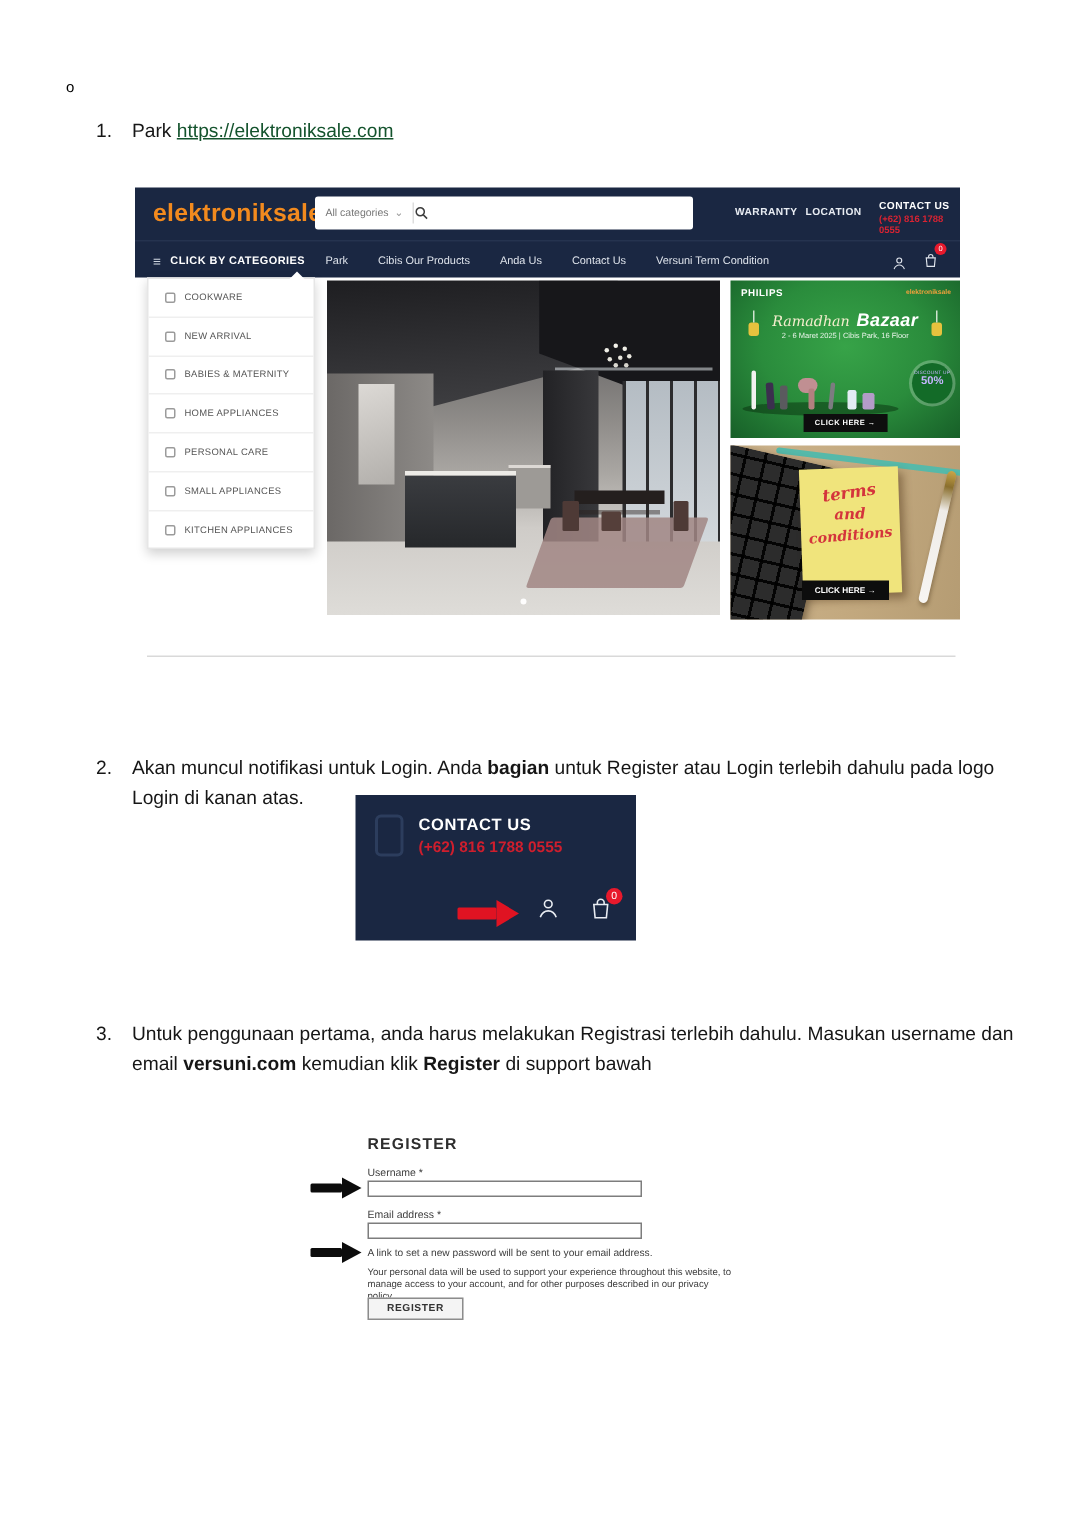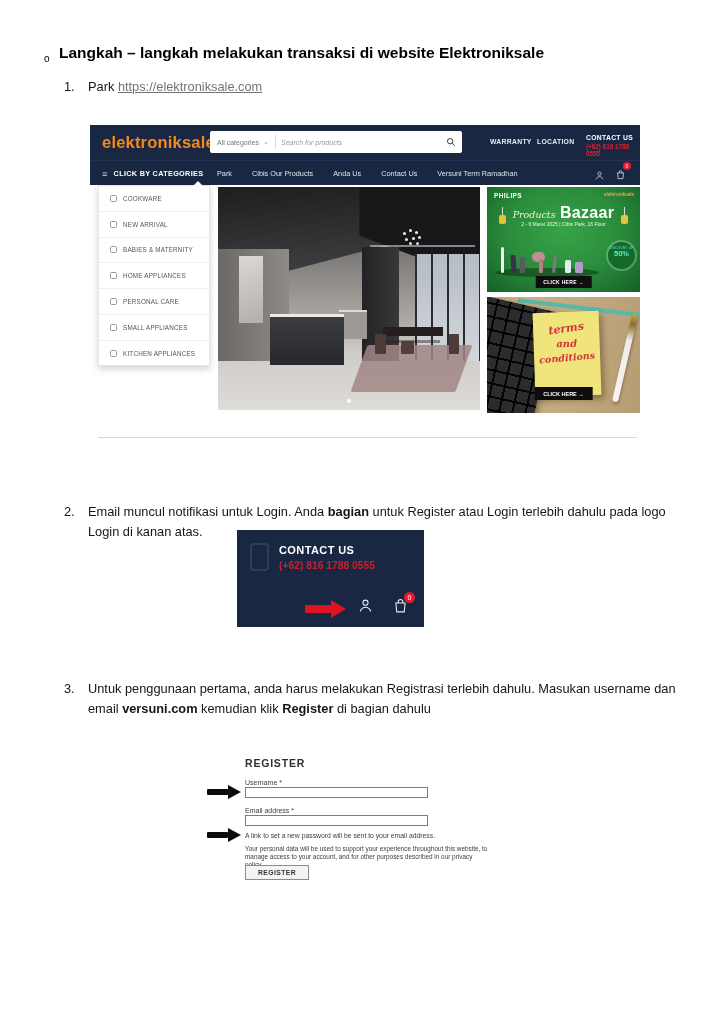--- a/index.html
+++ b/index.html
@@ -8,21 +8,21 @@
 
   
   .doc-bullet { position:absolute; left:44px; top:53px; font-size:10px; color:#000; }
   .doc-title  { position:absolute; left:59px; top:44px; font-size:15.5px; font-weight:bold; color:#000; }
   .step { position:absolute; display:flex; font-size:12.8px; line-height:20px; color:#161616; }
   .step .num { width:24px; flex:none; }
   .step .txt { flex:1; }
   .step1 { left:64px; top:77px; width:630px; }
   .step2 { left:64px; top:502px; width:616px; }
   .step3 { left:64px; top:679px; width:616px; }
-  .doc-link { color:#737373; text-decoration:underline; cursor:pointer; }
+  .doc-link { color:#14532d; text-decoration:underline; cursor:pointer; }
   .b { font-weight:bold; }
 
   
   .site { position:absolute; left:90px; top:125px; width:550px; height:315px; }
   .site-header { position:absolute; left:0; top:0; width:550px; height:35px; background:#1a2742; }
   .site-logo { position:absolute; left:12px; top:8px; font-size:16.5px; font-weight:bold; color:#f28a1e; letter-spacing:.2px; }
   .searchbar { position:absolute; left:120px; top:6px; width:252px; height:22px; background:#fff; border-radius:2px; display:flex; align-items:center; }
   .cat-dd { width:66px; flex:none; font-size:7px; color:#777; padding-left:7px; display:flex; align-items:center; gap:4px; border-right:1px solid #ddd; height:14px; }
   .cat-dd .chev { color:#999; font-size:7px; }
   .search-input { flex:1; border:0; outline:0; font-size:7px; font-style:italic; color:#555; padding:0 5px; height:18px; background:transparent; }
@@ -73,36 +73,36 @@
   .h-dot { left:50%; bottom:7px; width:4px; height:4px; margin-left:-2px; border-radius:50%; background:#fff; opacity:.95; cursor:pointer; }
 
   
   .promo { position:absolute; left:397px; top:62px; width:153px; height:105px; overflow:hidden;
            background:radial-gradient(ellipse at 50% 42%, #37a348 0%, #2a8c3c 52%, #175f28 100%); }
   .promo div, .promo span { position:absolute; }
   .promo-brand { left:7px; top:5px; font-size:6.5px; font-weight:bold; color:#fff; letter-spacing:.4px; }
   .promo-store { right:6px; top:5px; font-size:4.5px; font-weight:bold; color:#f2a13c; }
   .promo-title { left:0; top:17px; width:100%; text-align:center; color:#fff; }
   .promo-title .scr { font-size:9.5px; font-style:italic; color:#f6eecf; font-family:"DejaVu Serif", serif; }
-  .promo-title .bld { font-size:16px; font-weight:bold; letter-spacing:.3px; }
+  .promo-title .bld { font-size:12px; font-weight:bold; letter-spacing:.3px;font-style:italic; }
   .promo-sub { left:0; top:34px; width:100%; text-align:center; font-size:5px; color:#eaf5ea; }
   .lantern { width:7px; height:9px; background:#e6c23e; border-radius:2px; }
   .lantern:before { content:""; position:absolute; left:3px; top:-8px; width:1px; height:8px; background:#cfe3cf; }
   .lant-l { left:12px; top:28px; } .lant-r { right:12px; top:28px; }
   .prod-shadow { left:8px; bottom:15px; width:104px; height:9px; background:rgba(8,48,14,.5); border-radius:50%; }
   .prod { bottom:19px; border-radius:1.5px; }
   .p1 { left:14px; width:2.5px; height:26px; background:#f2f2ef; }
   .p2 { left:24px; width:5px; height:18px; background:#3b2f4e; transform:rotate(-4deg); }
   .p3 { left:33px; width:5px; height:16px; background:#5a5a5e; }
   .p4 { left:45px; width:13px; height:10px; background:#c08f92; border-radius:5px; bottom:30px; }
   .p4b{ left:52px; width:4px; height:14px; background:#b3807f; bottom:19px; }
   .p5 { left:66px; width:3px; height:18px; background:#7c7c80; transform:rotate(6deg); }
   .p6 { left:78px; width:6px; height:13px; background:#e3ecf3; }
   .p7 { left:88px; width:8px; height:11px; background:#b49cc8; }
-  .disc { right:5px; bottom:23px; width:27px; height:27px; background:#136b28; border-radius:50%; color:#5eead4; text-align:center; padding-top:4px; box-shadow:0 0 0 2px rgba(255,255,255,.25); }
+  .disc { right:5px; bottom:23px; width:27px; height:27px; background:#136b28; border-radius:50%; color:#c4b5fd; text-align:center; padding-top:4px; box-shadow:0 0 0 2px rgba(255,255,255,.25); }
   .disc .d1 { position:static; display:block; font-size:3.2px; letter-spacing:.2px; }
   .disc .d2 { position:static; display:block; font-size:7.5px; font-weight:bold; line-height:8px; }
   .promo-cta { left:50%; bottom:4px; transform:translateX(-50%); background:#0e0e0e; color:#fff; font-size:5px; font-weight:bold; padding:3px 8px; letter-spacing:.3px; white-space:nowrap; cursor:pointer; }
 
   
   .terms { position:absolute; left:397px; top:172px; width:153px; height:116px; overflow:hidden;
            background:linear-gradient(100deg,#cdb48d 0%,#c3a97f 55%,#b59c73 100%); }
   .terms div { position:absolute; }
   .t-pencil { left:30px; top:9px; width:130px; height:4px; background:#56b9a9; transform:rotate(7deg); border-radius:2px; }
   .t-keyboard { left:-30px; top:4px; width:88px; height:124px; background:
@@ -148,37 +148,35 @@
   .reg-note { position:absolute; left:40px; top:80px; font-size:6.8px; color:#3d3d3d; }
   .reg-privacy { position:absolute; left:40px; top:93px; width:246px; font-size:6.4px; line-height:8.2px; color:#3d3d3d; }
   .reg-btn { position:absolute; left:40px; top:113px; border:1px solid #8c8c8c; background:#f4f4f4; font-size:6.8px; font-weight:bold; color:#333; padding:3px 12px; letter-spacing:.4px; cursor:pointer; font-family:"Liberation Sans",sans-serif; }
 </style>
 </head>
 <body>
 
 <div class="page">
 
   <span class="doc-bullet">o</span>
-  <h1 class="doc-title">Langkah – langkah melakukan transaksi di website Elektroniksale</h1>
 
   <div class="step step1">
     <span class="num">1.</span>
     <div class="txt"><span>Park </span><a class="doc-link">https://elektroniksale.com</a></div>
   </div>
 
   <div class="site">
 
     <div class="site-header">
       <span class="site-logo">elektroniksale</span>
       <div class="searchbar">
         <div class="cat-dd">
           <span>All categories</span>
           <span class="chev">⌄</span>
         </div>
-        <input class="search-input" type="text" placeholder="Search for products" style="">
         <button class="search-btn">
           <svg width="10" height="10" viewBox="0 0 24 24">
               <circle cx="10" cy="10" r="6.5" fill="none" stroke="#3c3c3c" stroke-width="2.4"></circle>
               <line x1="15" y1="15" x2="21" y2="21" stroke="#3c3c3c" stroke-width="2.4"></line>
             </svg>
         </button>
       </div>
       <span class="top-link tl-warranty">WARRANTY</span>
       <span class="top-link tl-location">LOCATION</span>
       <div class="top-contact">
@@ -190,21 +188,21 @@
     <div class="site-nav">
       <div class="shopby">
         <span class="burger">≡</span>
         <span>CLICK BY CATEGORIES</span>
       </div>
       <div class="nav-items">
         <span>Park</span>
         <span>Cibis Our Products</span>
         <span>Anda Us</span>
         <span>Contact Us</span>
-        <span>Versuni Term Ramadhan</span>
+        <span>Versuni Term Condition</span>
       </div>
       <div class="nav-icons">
         <svg width="11" height="11" viewBox="0 0 24 24">
             <circle cx="12" cy="8" r="3.6" fill="none" stroke="#dfe4ec" stroke-width="1.7"></circle>
             <path d="M4.5 20.5c1.6-4.2 4.3-6 7.5-6s5.9 1.8 7.5 6" fill="none" stroke="#dfe4ec" stroke-width="1.7"></path>
           </svg>
         <span class="nav-cart">
           <svg width="11" height="11" viewBox="0 0 24 24">
               <path d="M5.5 8.5h13l-1.2 12.5H6.7z" fill="none" stroke="#dfe4ec" stroke-width="1.7"></path>
               <path d="M8.8 8.5V6.8a3.2 3.2 0 0 1 6.4 0v1.7" fill="none" stroke="#dfe4ec" stroke-width="1.7"></path>
@@ -265,21 +263,21 @@
       <div class="h-chand"></div>
       <div class="h-dot"></div>
     </div>
 
     <div class="promo">
       <span class="promo-brand">PHILIPS</span>
       <span class="promo-store">elektroniksale</span>
       <div class="lantern lant-l"></div>
       <div class="lantern lant-r"></div>
       <div class="promo-title">
-        <span class="scr" style="position:static">Products</span>
+        <span class="scr" style="position:static">Ramadhan</span>
         <span class="bld" style="position:static">Bazaar</span>
       </div>
       <div class="promo-sub">2 - 6 Maret 2025 | Cibis Park, 16 Floor</div>
       <div class="prod-shadow"></div>
       <span class="prod p1"></span>
       <span class="prod p2"></span>
       <span class="prod p3"></span>
       <span class="prod p4"></span>
       <span class="prod p4b"></span>
       <span class="prod p5"></span>
@@ -302,21 +300,21 @@
       </div>
       <div class="t-pen"></div>
       <div class="terms-cta">CLICK HERE →</div>
     </div>
   </div>
 
   <div class="site-divider"></div>
 
   <div class="step step2">
     <span class="num">2.</span>
-    <div class="txt"><span>Email muncul notifikasi untuk Login. Anda </span><span class="b">bagian</span><span> untuk Register atau Login terlebih dahulu pada logo Login di kanan atas.</span></div>
+    <div class="txt"><span>Akan muncul notifikasi untuk Login. Anda </span><span class="b">bagian</span><span> untuk Register atau Login terlebih dahulu pada logo Login di kanan atas.</span></div>
   </div>
 
   <div class="contact-card">
     <div class="cc-phone-ic"></div>
     <div class="cc-label">CONTACT US</div>
     <div class="cc-num">(+62) 816 1788 0555</div>
     <div class="arrow cc-arrow">
         <span class="shaft"></span>
         <span class="head"></span>
       </div>
@@ -330,21 +328,21 @@
       <svg width="17" height="17" viewBox="0 0 24 24">
           <path d="M5.5 8.5h13l-1.2 12.5H6.7z" fill="none" stroke="#e8ecf2" stroke-width="1.5"></path>
           <path d="M8.8 8.5V6.8a3.2 3.2 0 0 1 6.4 0v1.7" fill="none" stroke="#e8ecf2" stroke-width="1.5"></path>
         </svg>
       <span class="cc-badge">0</span>
     </div>
   </div>
 
   <div class="step step3">
     <span class="num">3.</span>
-    <div class="txt"><span>Untuk penggunaan pertama, anda harus melakukan Registrasi terlebih dahulu. Masukan username dan email </span><span class="b">versuni.com</span><span> kemudian klik </span><span class="b">Register</span><span> di bagian dahulu</span></div>
+    <div class="txt"><span>Untuk penggunaan pertama, anda harus melakukan Registrasi terlebih dahulu. Masukan username dan email </span><span class="b">versuni.com</span><span> kemudian klik </span><span class="b">Register</span><span> di support bawah</span></div>
   </div>
 
   <div class="register">
     <div class="reg-arrow ra1 arrow">
         <span class="shaft"></span>
         <span class="head"></span>
       </div>
     <div class="reg-arrow ra2 arrow">
         <span class="shaft"></span>
         <span class="head"></span>

